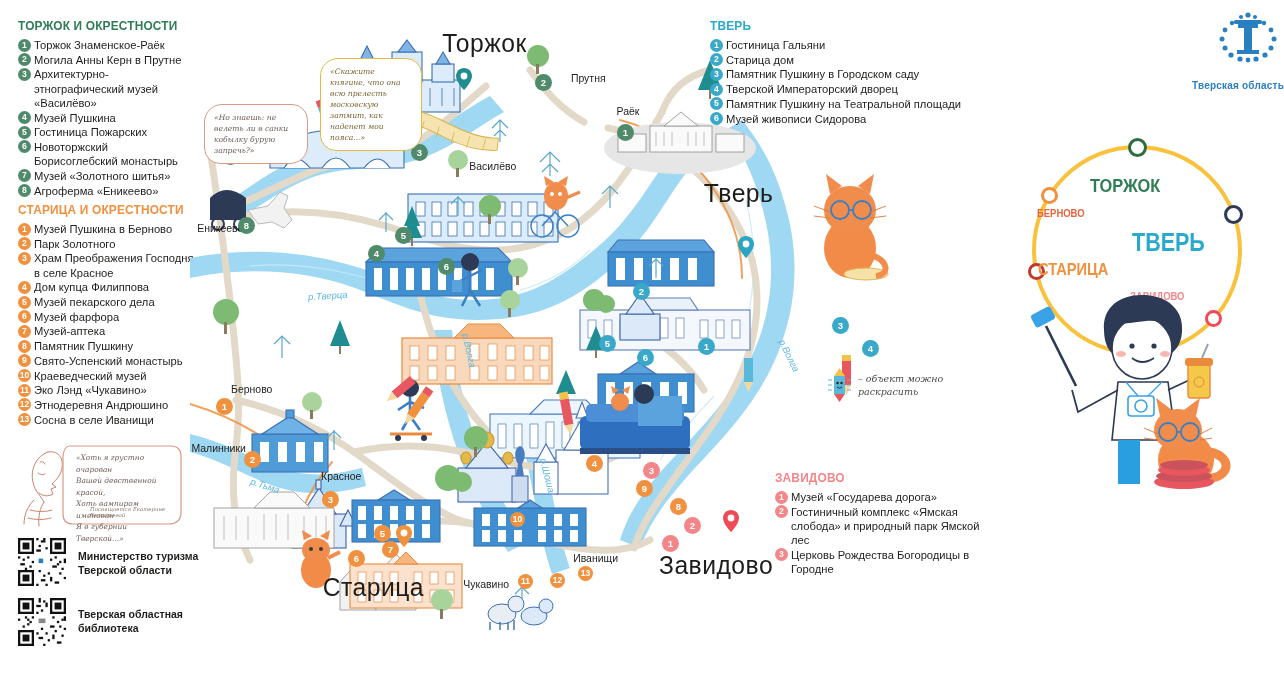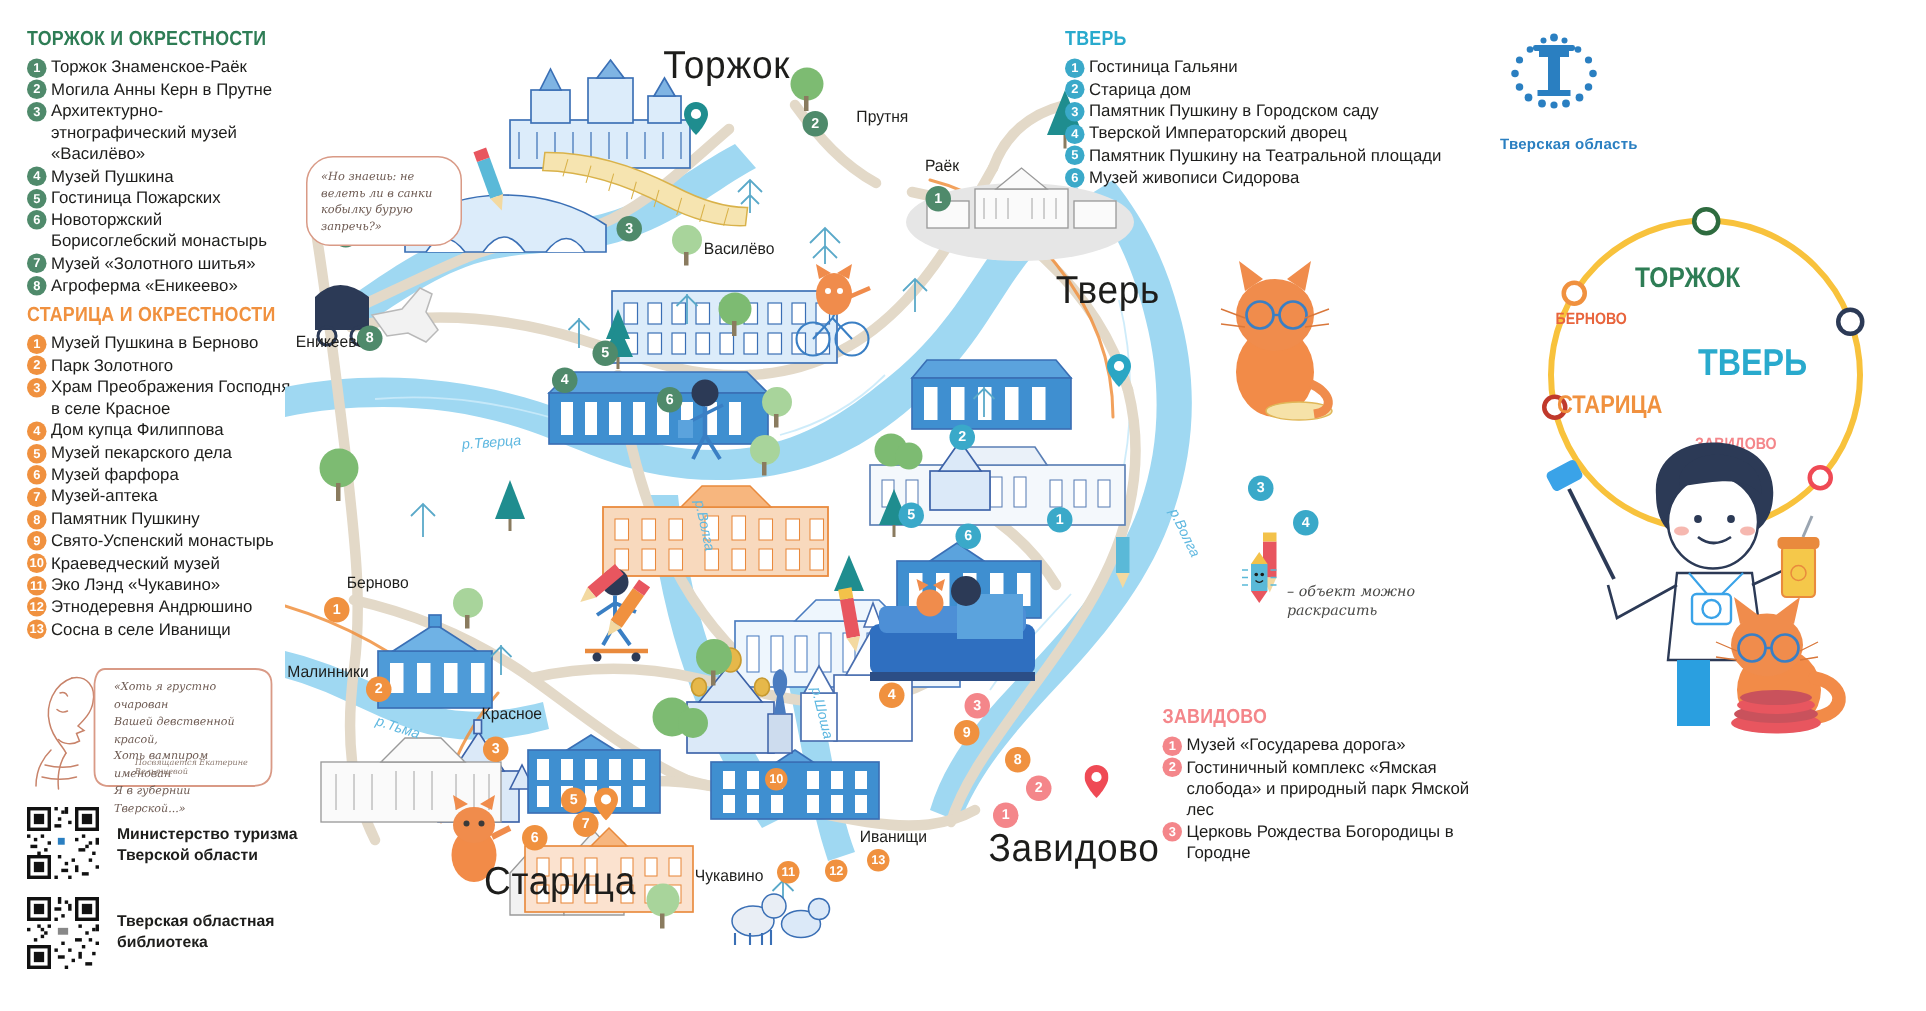--- a/index.html
+++ b/index.html
@@ -93,21 +93,21 @@
     font-size:7.6px;
     line-height:11px;
     color:#6d5a52;
     background:#fff;
   }
   .bubble.gold { border-color:#e3b84a; color:#7a6433; }
 
   
   #right { position:absolute; left:1000px; top:0; width:284px; height:674px; background:#fff; }
 
-  #logo-wrap { position:absolute; left:0; top:20px; width:284px; text-align:left; }
+  #logo-wrap { position:absolute; left:0; top:10px; width:284px; text-align:right; }
   .logo-caption {
     margin-top:4px; font-size:10px; font-weight:700; color:#2a7fc1; letter-spacing:.2px;
   }
 
   #ring { position:absolute; left:12px; top:130px; width:260px; height:250px; }
   .ring-node {
     position:absolute; border-radius:50%; background:#fff;
   }
   .ring-label {
     position:absolute; font-weight:700; white-space:nowrap;
@@ -921,31 +921,32 @@
         </div>
         <div class="pin" style="left: 533px; top: 510px;">
           <svg width="16" height="22" viewBox="0 0 16 22">
             <path d="M8 0 C3.6 0 0 3.6 0 8 C0 14 8 22 8 22 C8 22 16 14 16 8 C16 3.6 12.4 0 8 0 Z" fill="#ef4a55"></path>
             <circle cx="8" cy="8" r="3.4" fill="#fff"></circle>
           </svg>
         </div>
       </div>
 
     <div class="bubble" style="left:14px; top:104px; width:104px;">«Но знаешь: не велеть ли в санки кобылку бурую запречь?»</div>
+    <div class="bubble gold" style="left:130px; top:58px; width:102px;">«Скажите княгине, что она всю прелесть московскую затмит, как наденет мои пояса...»</div>
 
     <svg style="position:absolute; left:638px; top:368px;" width="24" height="34" viewBox="0 0 24 34">
       <rect x="6" y="8" width="11" height="18" fill="#5ab9d8"></rect>
       <path d="M6 8 L11.5 0 L17 8 Z" fill="#f3c24a"></path>
       <path d="M6 26 L11.5 34 L17 26 Z" fill="#e8565f"></path>
       <circle cx="9.5" cy="15" r="1.2" fill="#1d1d1b"></circle>
         <circle cx="13.5" cy="15" r="1.2" fill="#1d1d1b"></circle>
       <path d="M9 19 Q11.5 21.5 14 19" stroke="#1d1d1b" stroke-width=".9" fill="none"></path>
       <path d="M0 12 h4 M0 17 h4 M0 22 h4 M19 12 h4 M19 17 h4 M19 22 h4" stroke="#5ab9d8" stroke-width="1"></path>
     </svg>
-    <div class="pencil-note" style="left:668px; top:388px; white-space:pre-line;">– объект можно
+    <div class="pencil-note" style="left:668px; top:372px; white-space:pre-line;">– объект можно
    раскрасить</div>
   </div>
 
   <div class="legend" style="left:710px; top:18px; width:285px;">
     <div class="legend-title t-cyan">ТВЕРЬ</div>
     <ol id="list-tver">
         <li>
           <span class="badge c-cyan">1</span>
           <span class="li-txt">Гостиница Гальяни</span>
         </li>

